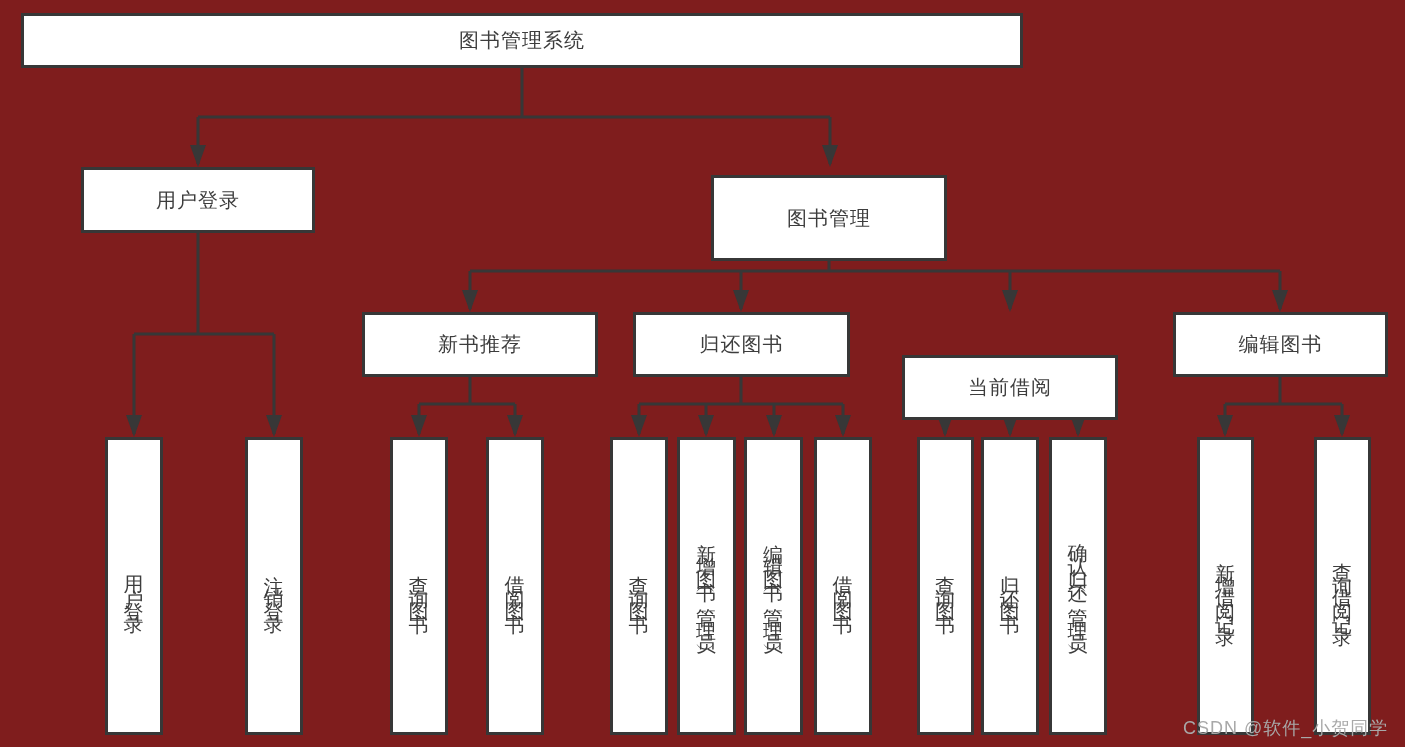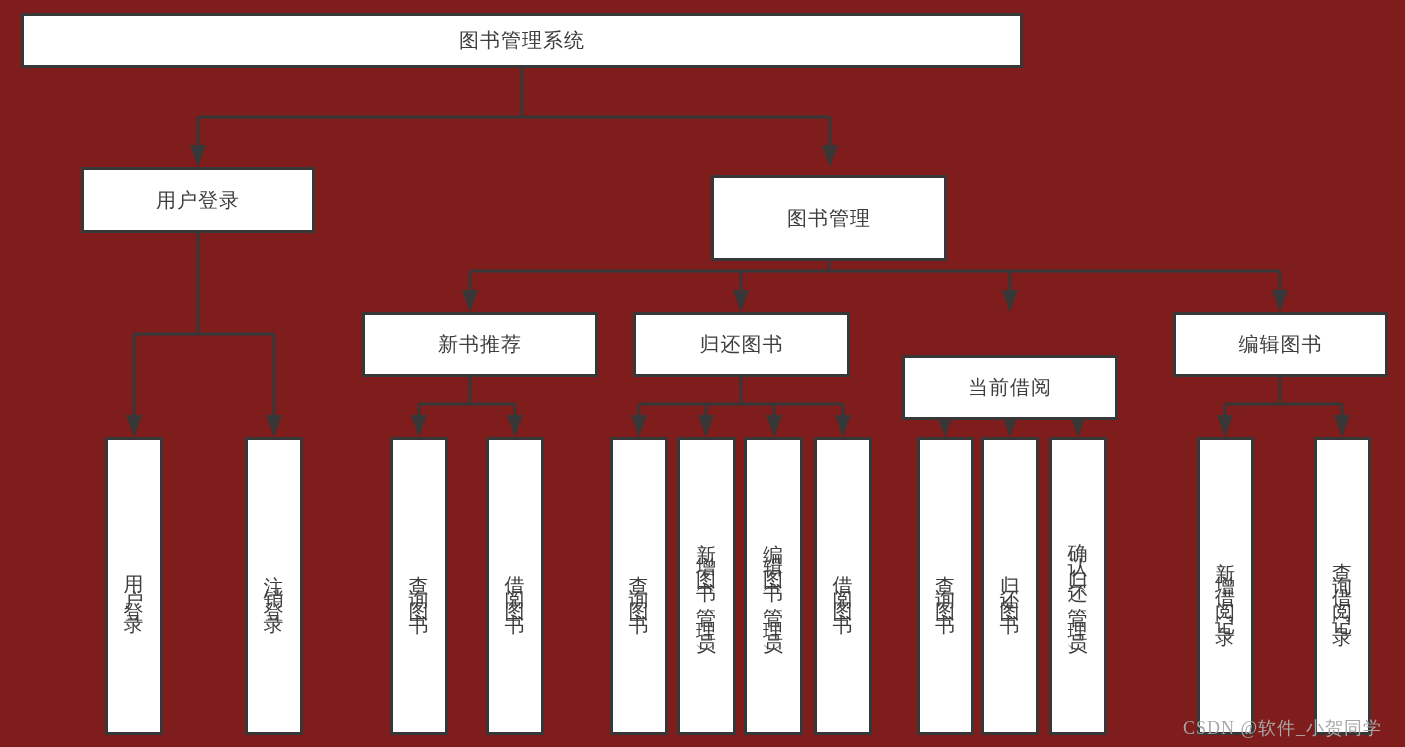--- a/index.html
+++ b/index.html
@@ -42,21 +42,20 @@
   }
   .watermark {
     position: absolute;
     left: 1183px;
     top: 716px;
     z-index: 3;
     color: #a8a8a8;
     font-size: 18px;
     letter-spacing: 1px;
     white-space: nowrap;
-    font-family: Liberation Serif, serif;
   }
 </style>
 </head>
 <body>
 
 <div class="stage">
 
   <svg class="connectors" width="1405" height="747" viewBox="0 0 1405 747" aria-hidden="true">
     <g stroke="#373737" stroke-width="3" fill="none">
       <path d="M522 68 V117 M198 117 H830 M198 117 V164 M830 117 V164"></path>

